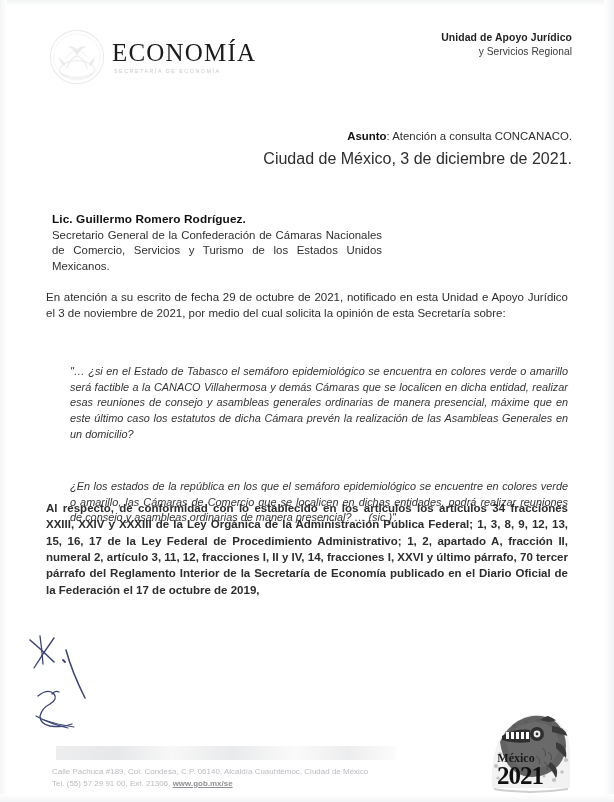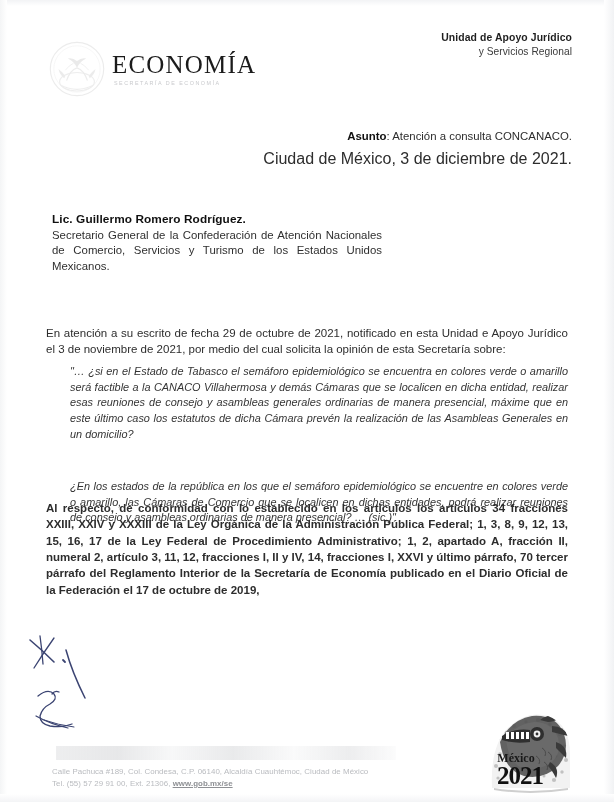--- a/index.html
+++ b/index.html
@@ -46,21 +46,21 @@
   .header {
     position: absolute;
     left: 0; top: 20px;
     width: 614px;
     height: 78px;
   }
 
   .brand {
     position: absolute;
     left: 48px;
-    top: 20px;
+    top: 8px;
     display: flex;
     align-items: center;
     justify-content: space-between;
   }
   .coat-of-arms {
     width: 58px;
     height: 58px;
     opacity: 0.11;
     flex: 0 0 auto;
   }
@@ -162,21 +162,21 @@
   .body-para {
     position: absolute;
     left: 46px;
     width: 522px;
     font-size: 11.5px;
     line-height: 1.42;
     color: #2d2d2d;
     text-align: justify;
     text-align-last: left;
   }
-  #para-intro { top: 325px; }
+  #para-intro { top: 289px; }
   #para-legal { top: 500px; font-weight: bold; }
 
   .quote {
     position: absolute;
     left: 70px;
     width: 498px;
     font-size: 10.9px;
     font-style: italic;
     line-height: 1.44;
     color: #353535;
@@ -279,21 +279,21 @@
 
 
   <div class="subject">
     <b>Asunto</b><span>: Atención a consulta CONCANACO.</span>
   </div>
 
   <div class="place-date">Ciudad de México, 3 de diciembre de 2021.</div>
 
   <div class="addressee">
     <div class="addressee-name">Lic. Guillermo Romero Rodríguez.</div>
-    <div class="addressee-role">Secretario General de la Confederación de Atención Nacionales de Comercio, Servicios y Turismo de los Estados Unidos Mexicanos.</div>
+    <div class="addressee-role">Secretario General de la Confederación de Cámaras Nacionales de Comercio, Servicios y Turismo de los Estados Unidos Mexicanos.</div>
   </div>
 
   <div class="body-para" id="para-intro">En atención a su escrito de fecha 29 de octubre de 2021, notificado en esta Unidad e Apoyo Jurídico el 3 de noviembre de 2021, por medio del cual solicita la opinión de esta Secretaría sobre:</div>
 
   <div class="quote" id="quote-1">"… ¿si en el Estado de Tabasco el semáforo epidemiológico se encuentra en colores verde o amarillo será factible a la CANACO Villahermosa y demás Cámaras que se localicen en dicha entidad, realizar esas reuniones de consejo y asambleas generales ordinarias de manera presencial, máxime que en este último caso los estatutos de dicha Cámara prevén la realización de las Asambleas Generales en un domicilio?</div>
 
   <div class="quote" id="quote-2">¿En los estados de la república en los que el semáforo epidemiológico se encuentre en colores verde o amarillo, las Cámaras de Comercio que se localicen en dichas entidades, podrá realizar reuniones de consejo y asambleas ordinarias de manera presencial? … (sic.)"</div>
 
   <div class="body-para" id="para-legal">Al respecto, de conformidad con lo establecido en los artículos los artículos 34 fracciones XXIII, XXIV y XXXIII de la Ley Orgánica de la Administración Pública Federal; 1, 3, 8, 9, 12, 13, 15, 16, 17 de la Ley Federal de Procedimiento Administrativo; 1, 2, apartado A, fracción II, numeral 2, artículo 3, 11, 12, fracciones I, II y IV, 14, fracciones I, XXVI y último párrafo, 70 tercer párrafo del Reglamento Interior de la Secretaría de Economía publicado en el Diario Oficial de la Federación el 17 de octubre de 2019,</div>
 

